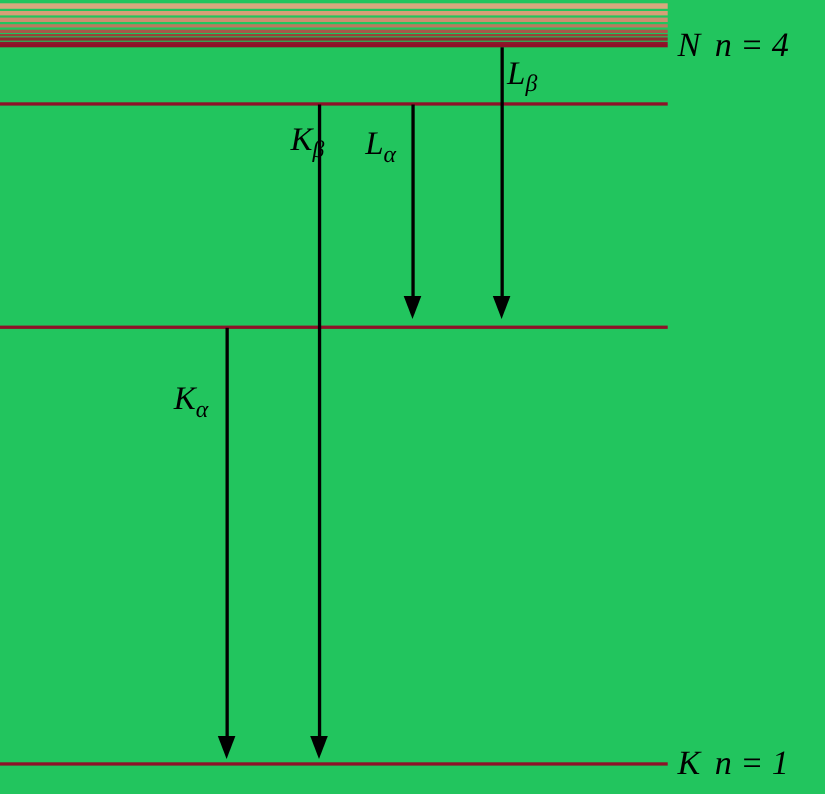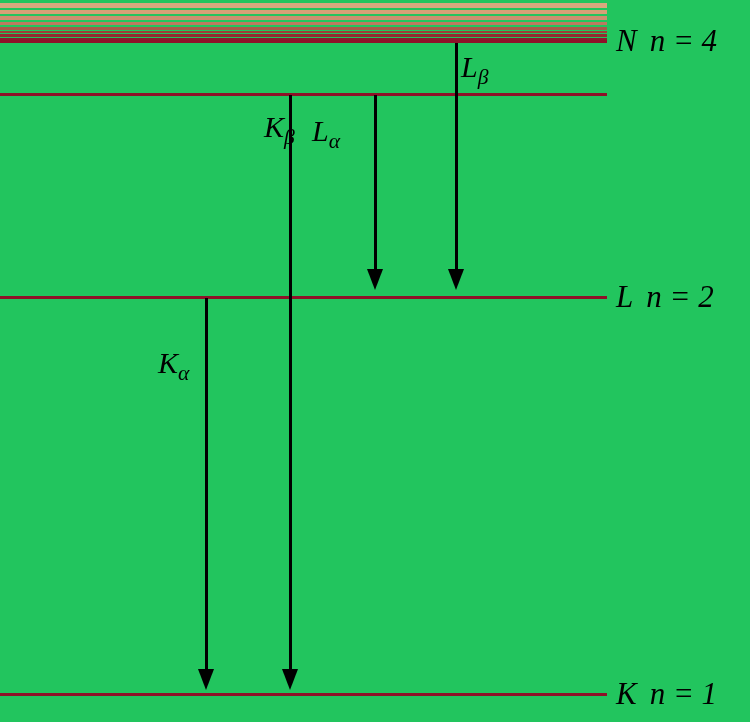--- a/index.html
+++ b/index.html
@@ -41,28 +41,27 @@
     <div class="hline" style="top: 16px; height: 4px; background: rgb(204, 144, 112); width: 607px;"></div>
     <div class="hline" style="top: 22px; height: 3px; background: rgb(188, 122, 96); width: 607px;"></div>
     <div class="hline" style="top: 26.5px; height: 3px; background: rgb(166, 90, 74); width: 607px;"></div>
     <div class="hline" style="top: 30.5px; height: 2.5px; background: rgb(156, 64, 56); width: 607px;"></div>
     <div class="hline" style="top: 34px; height: 2.5px; background: rgb(147, 42, 48); width: 607px;"></div>
     <div class="hline" style="top: 37.5px; height: 2.5px; background: rgb(141, 24, 43); width: 607px;"></div>
     <div class="hline main" style="top: 40px; background: rgb(142, 18, 40); width: 607px;"></div>
     <div class="level-label" style="top: 23px;"><span class="shell">N</span><span class="quantum">n = 4</span></div>
     <div class="hline main" style="top: 93px; background: rgb(142, 18, 40); width: 607px;"></div>
     <div class="hline main" style="top: 296px; background: rgb(142, 18, 40); width: 607px;"></div>
-    <div class="level-label" style="top: 279px;"><span class="shell">L</span><span class="quantum">n = 2</span></div>
     <div class="hline main" style="top: 693px; background: rgb(142, 18, 40); width: 607px;"></div>
     <div class="level-label" style="top: 676px;"><span class="shell">K</span><span class="quantum">n = 1</span></div>
     <div class="arrow-shaft" style="left: 288.5px; top: 95px; height: 577px; background: rgb(0, 0, 0);"></div>
     <div class="arrow-head" style="left: 282px; top: 669px; border-top-color: rgb(0, 0, 0);"></div>
     <div class="transition-label" style="left: 264px; top: 110px;"><span>K</span><sub>β</sub></div>
     <div class="arrow-shaft" style="left: 373.5px; top: 95px; height: 177px; background: rgb(0, 0, 0);"></div>
     <div class="arrow-head" style="left: 367px; top: 269px; border-top-color: rgb(0, 0, 0);"></div>
-    <div class="transition-label" style="left: 312px; top: 114px;"><span>L</span><sub>α</sub></div>
+    <div class="transition-label" style="left: 332px; top: 114px;"><span>L</span><sub>α</sub></div>
     <div class="arrow-shaft" style="left: 454.5px; top: 43px; height: 229px; background: rgb(0, 0, 0);"></div>
     <div class="arrow-head" style="left: 448px; top: 269px; border-top-color: rgb(0, 0, 0);"></div>
     <div class="transition-label" style="left: 461px; top: 50px;"><span>L</span><sub>β</sub></div>
     <div class="arrow-shaft" style="left: 204.5px; top: 298px; height: 374px; background: rgb(0, 0, 0);"></div>
     <div class="arrow-head" style="left: 198px; top: 669px; border-top-color: rgb(0, 0, 0);"></div>
     <div class="transition-label" style="left: 158px; top: 346px;"><span>K</span><sub>α</sub></div>
   </div>
 
 </body></html>

